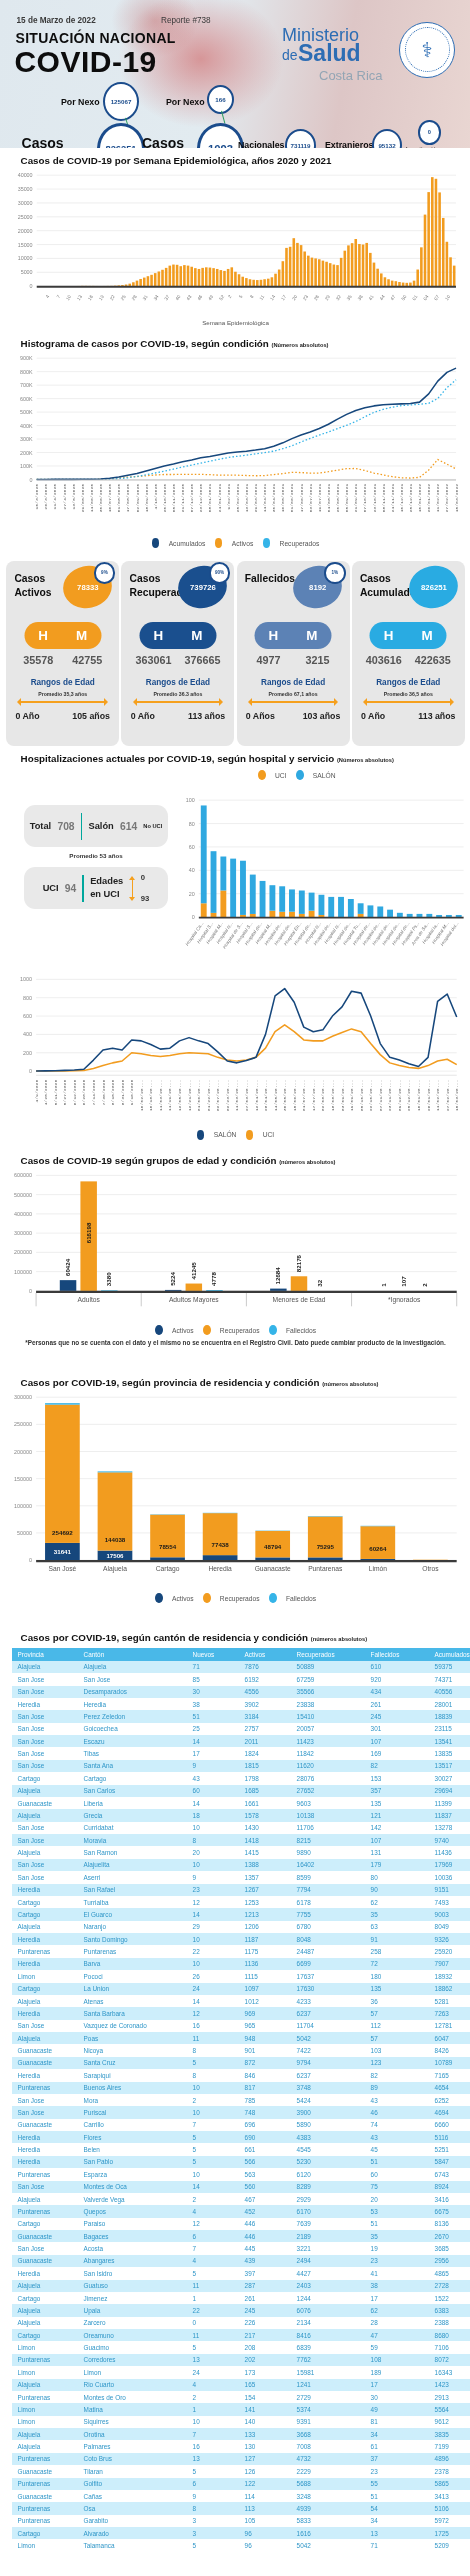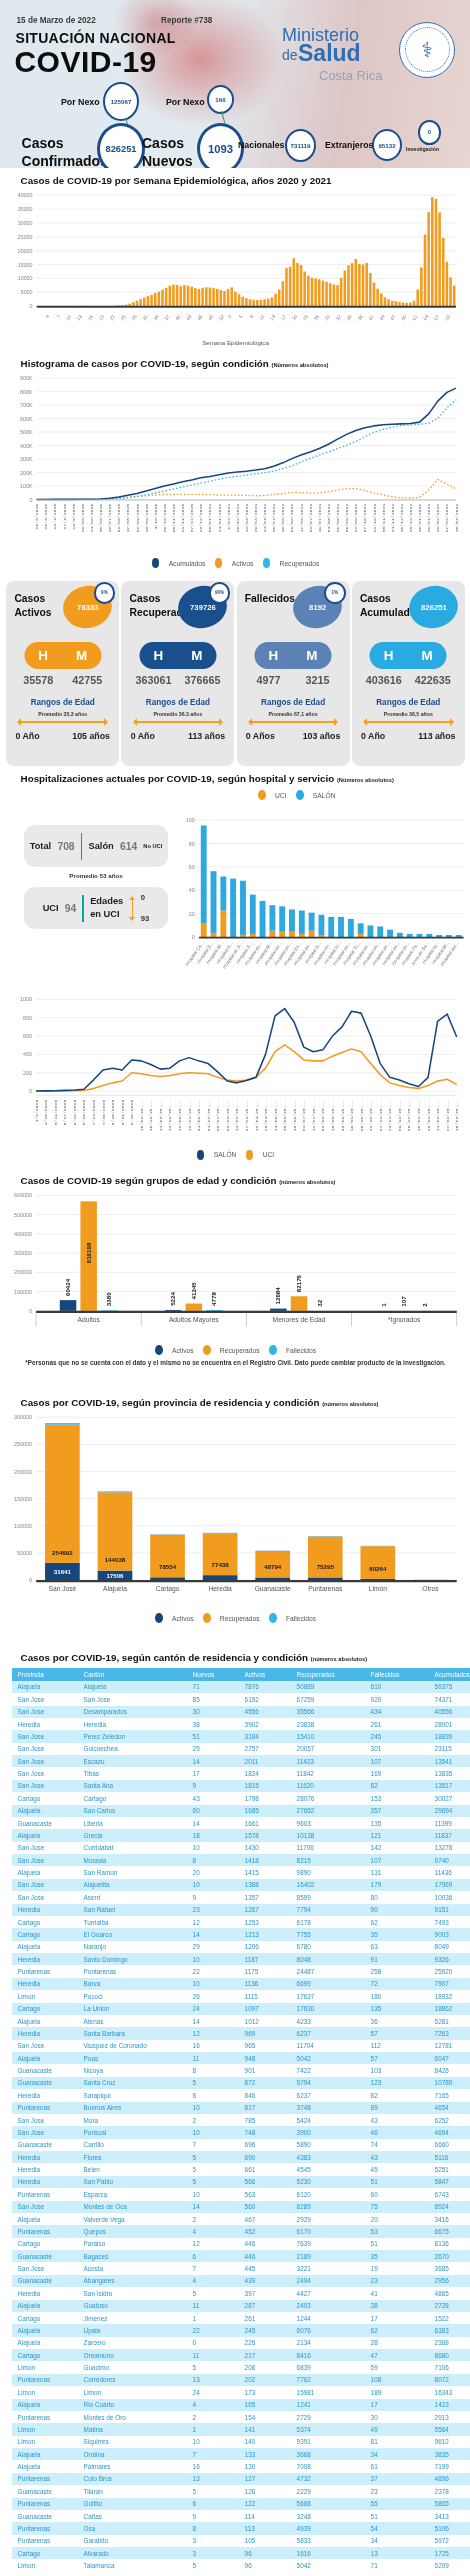--- a/index.html
+++ b/index.html
@@ -9,26 +9,26 @@
   .sec-title .note{font-size:5.7px;font-weight:bold;color:#222;}
   svg text.ax{font-family:"Liberation Sans",sans-serif;font-size:10.5px;fill:#888;}
   svg text.axs{font-family:"Liberation Sans",sans-serif;font-size:9px;fill:#777;}
   svg text.axv{font-family:"Liberation Mono","DejaVu Sans Mono",monospace;font-size:8.5px;fill:#555;letter-spacing:.5px;}
   svg text.blab{font-family:"Liberation Sans",sans-serif;font-size:12px;font-weight:bold;fill:#1a1a1a;}
   svg text.cat{font-family:"Liberation Sans",sans-serif;font-size:13px;fill:#555;}
   .legend{display:flex;justify-content:center;align-items:center;gap:9.3px;}
   .ldot{width:7.7px;height:9.8px;border-radius:50%;display:inline-block;}
   .ltxt{font-size:6.7px;color:#555;}
   
-  #header{height:168px;background:
+  #header{height:148px;background:
     radial-gradient(118px 98px at 201px 59px, rgba(205,80,80,.55), rgba(205,80,80,0) 70%),
     radial-gradient(62px 52px at 155px 20.6px, rgba(190,90,90,.4), rgba(190,90,90,0) 70%),
     linear-gradient(100deg,#dfe8ee 0%,#e2ebf0 45%,#ddc6c6 72%,#e9d6d2 100%);}
   .hdate{position:absolute;left:16.5px;top:15.5px;font-size:8.2px;font-weight:bold;color:#3a3a3a;}
-  .hreport{position:absolute;left:161px;top:15.5px;font-size:8.2px;font-weight:bold;color:#3a3a3a;}
+  .hreport{position:absolute;left:161px;top:15.5px;font-size:8.2px;font-weight:normal;color:#3a3a3a;}
   .htitle1{position:absolute;left:15.5px;top:30px;font-size:14px;font-weight:800;letter-spacing:0.3px;color:#0d0d0d;}
   .htitle2{position:absolute;left:14.4px;top:45px;font-size:30px;font-weight:800;letter-spacing:0.5px;color:#0d0d0d;}
   .min1{position:absolute;left:282px;top:25px;font-size:18px;color:#2d6db4;font-weight:300;}
   .min2{position:absolute;left:282px;top:47px;font-size:14px;color:#2d6db4;}
   .min3{position:absolute;left:298px;top:40px;font-size:23px;color:#2d6db4;font-weight:bold;}
   .min4{position:absolute;left:319px;top:68px;font-size:13px;color:#93a5b4;}
   .seal{position:absolute;left:399px;top:21.6px;width:54px;height:54px;border-radius:50%;background:#fff;border:1.5px solid #2d6db4;display:flex;align-items:center;justify-content:center;}
   .seal-inner{width:43px;height:43px;border-radius:50%;border:0.8px dotted #2d6db4;display:flex;align-items:center;justify-content:center;font-size:20.6px;color:#2d6db4;}
   .circ{position:absolute;background:#fff;border-radius:50%;display:flex;align-items:center;justify-content:center;font-weight:bold;color:#1b4c8c;}
   .circ.b{border:3.6px solid #1b4c8c;}

